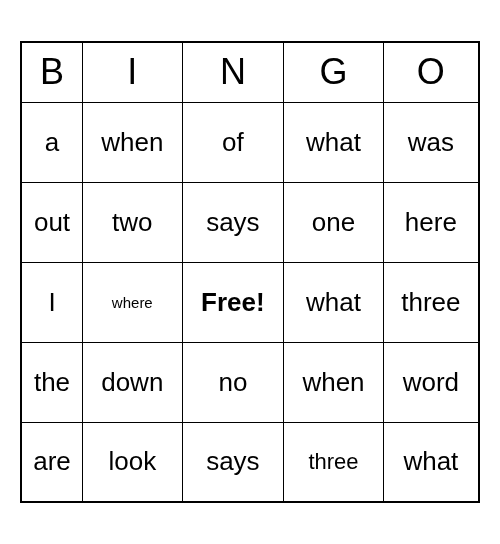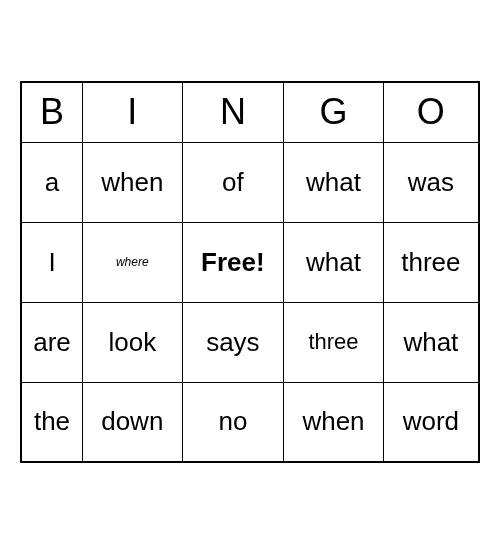--- a/index.html
+++ b/index.html
@@ -65,38 +65,45 @@
   <tbody>
 
     <tr class="data-row">
       <td>a</td>
       <td>when</td>
       <td>of</td>
       <td>what</td>
       <td>was</td>
     </tr>
 
+    <tr class="data-row">
+      <td>out</td>
+      <td>two</td>
+      <td>says</td>
+      <td>one</td>
+      <td>here</td>
+    </tr>
 
     <tr class="data-row">
       <td>I</td>
-      <td style="font-size:12px;font-style:italic;">where</td>
+      <td style="font-size:15px;">where</td>
       <td class="free-cell">Free!</td>
       <td>what</td>
       <td>three</td>
+    </tr>
+
+    <tr class="data-row">
+      <td>the</td>
+      <td>down</td>
+      <td>no</td>
+      <td>when</td>
+      <td>word</td>
     </tr>
 
     <tr class="data-row">
       <td>are</td>
       <td>look</td>
       <td>says</td>
       <td style="font-size:22px;">three</td>
       <td>what</td>
     </tr>
-
-    <tr class="data-row">
-      <td>the</td>
-      <td>down</td>
-      <td>no</td>
-      <td>when</td>
-      <td>word</td>
-    </tr>
   </tbody>
 </table>
 
 </body></html>

